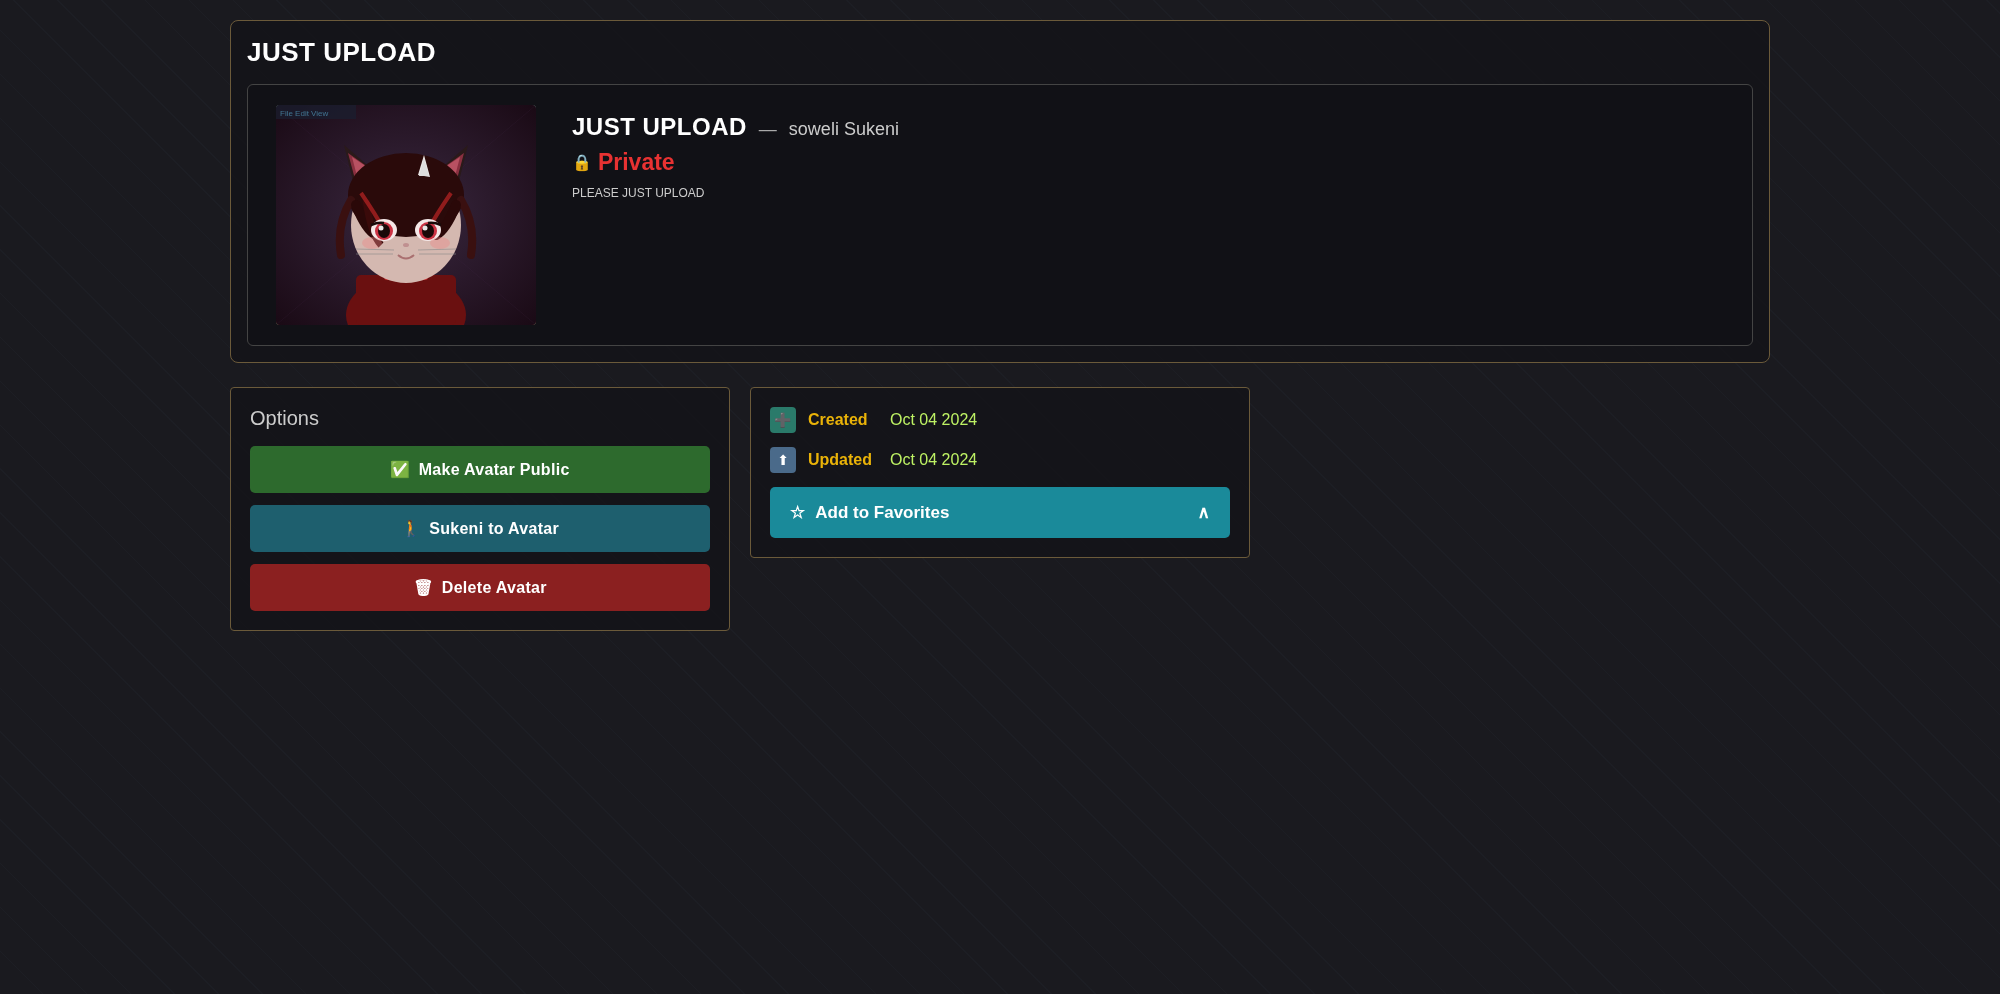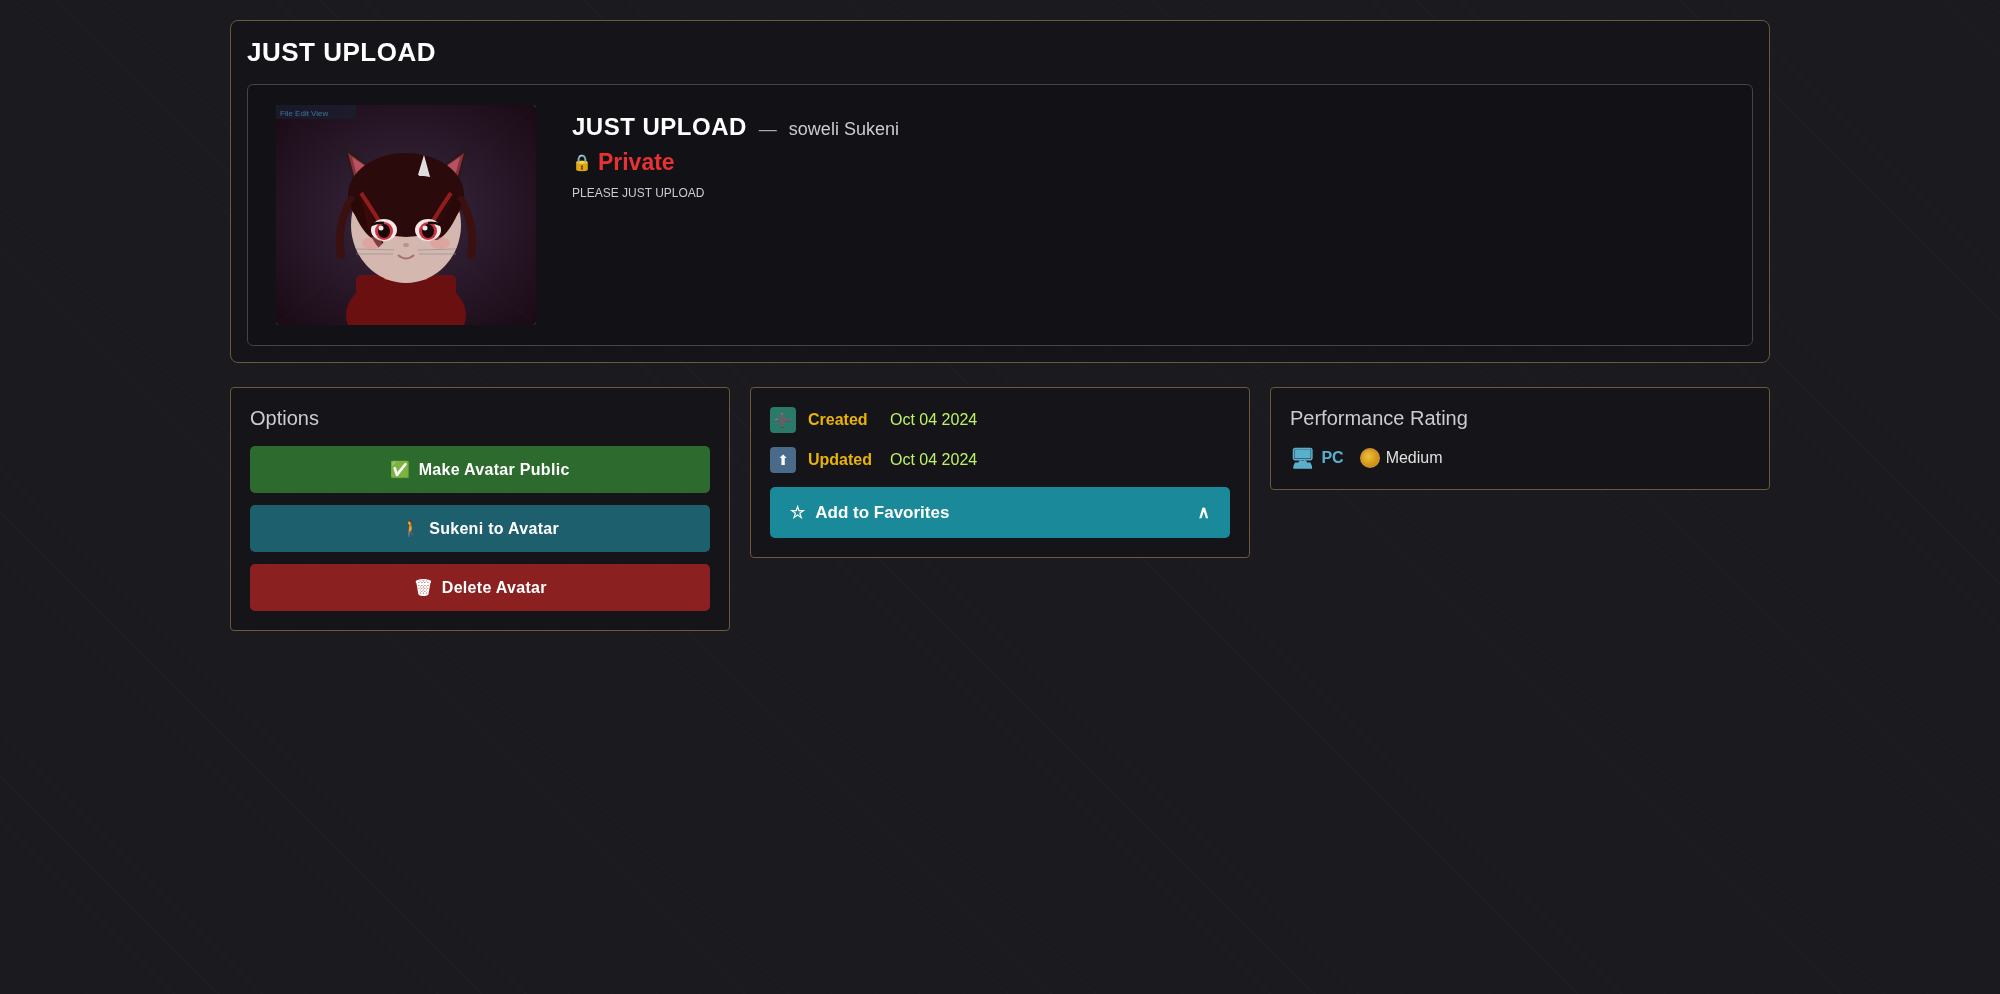--- a/index.html
+++ b/index.html
@@ -436,28 +436,15 @@
 
       <button class="favorites-btn">
         <div class="fav-left">
           <span>☆</span>
           <span>Add to Favorites</span>
         </div>
         <span>∧</span>
       </button>
     </div>
 
-    <div class="panel">
-      <div class="panel-title">Performance Rating</div>
-      <div class="perf-row">
-        <div class="perf-pc">
-          <span class="monitor-icon">🖥</span>
-          <span>PC</span>
-        </div>
-        <div class="perf-rating">
-          <div class="rating-circle"></div>
-          <span class="rating-label">Medium</span>
-        </div>
-      </div>
-    </div>
 
   </div>
 </div>
 
 </body></html>

